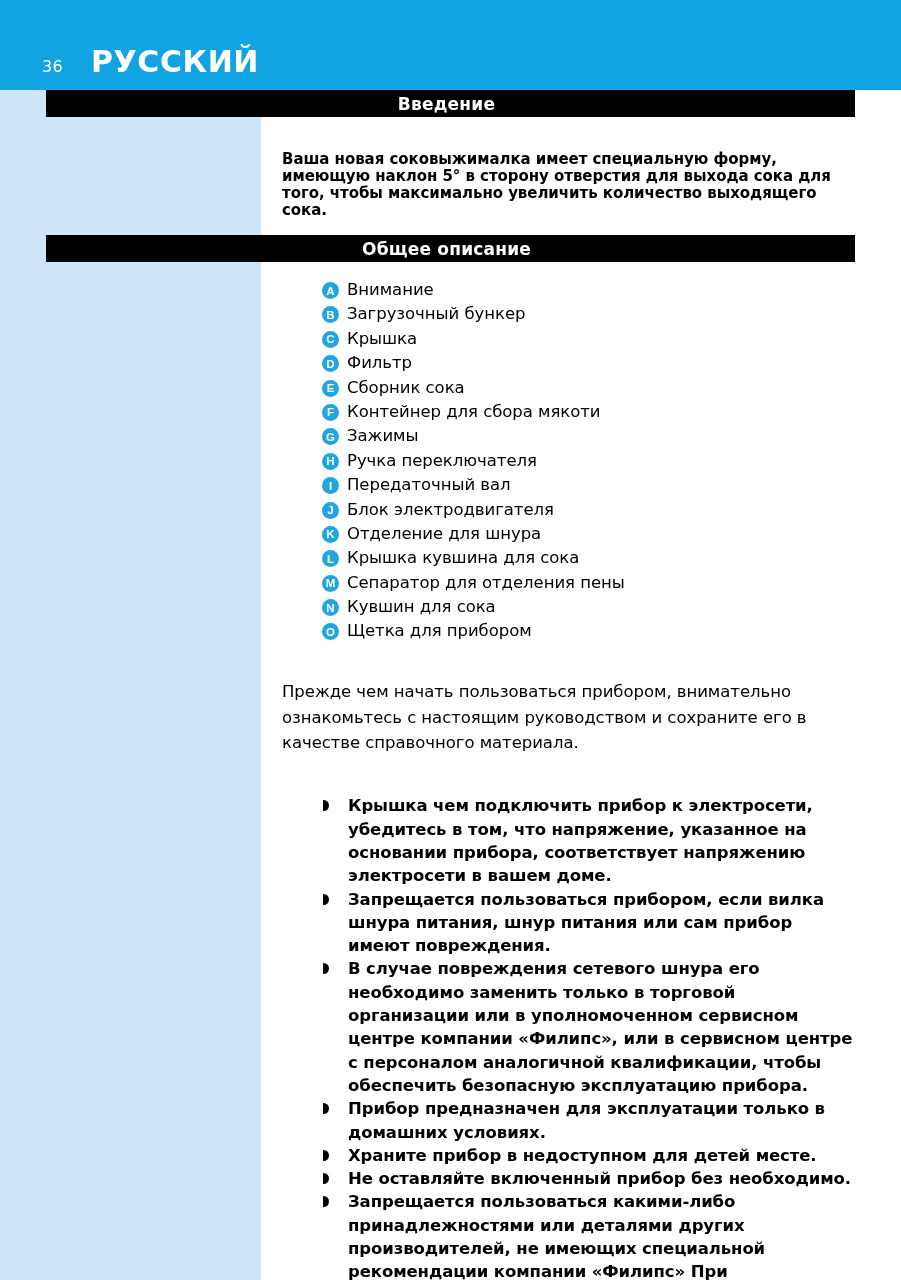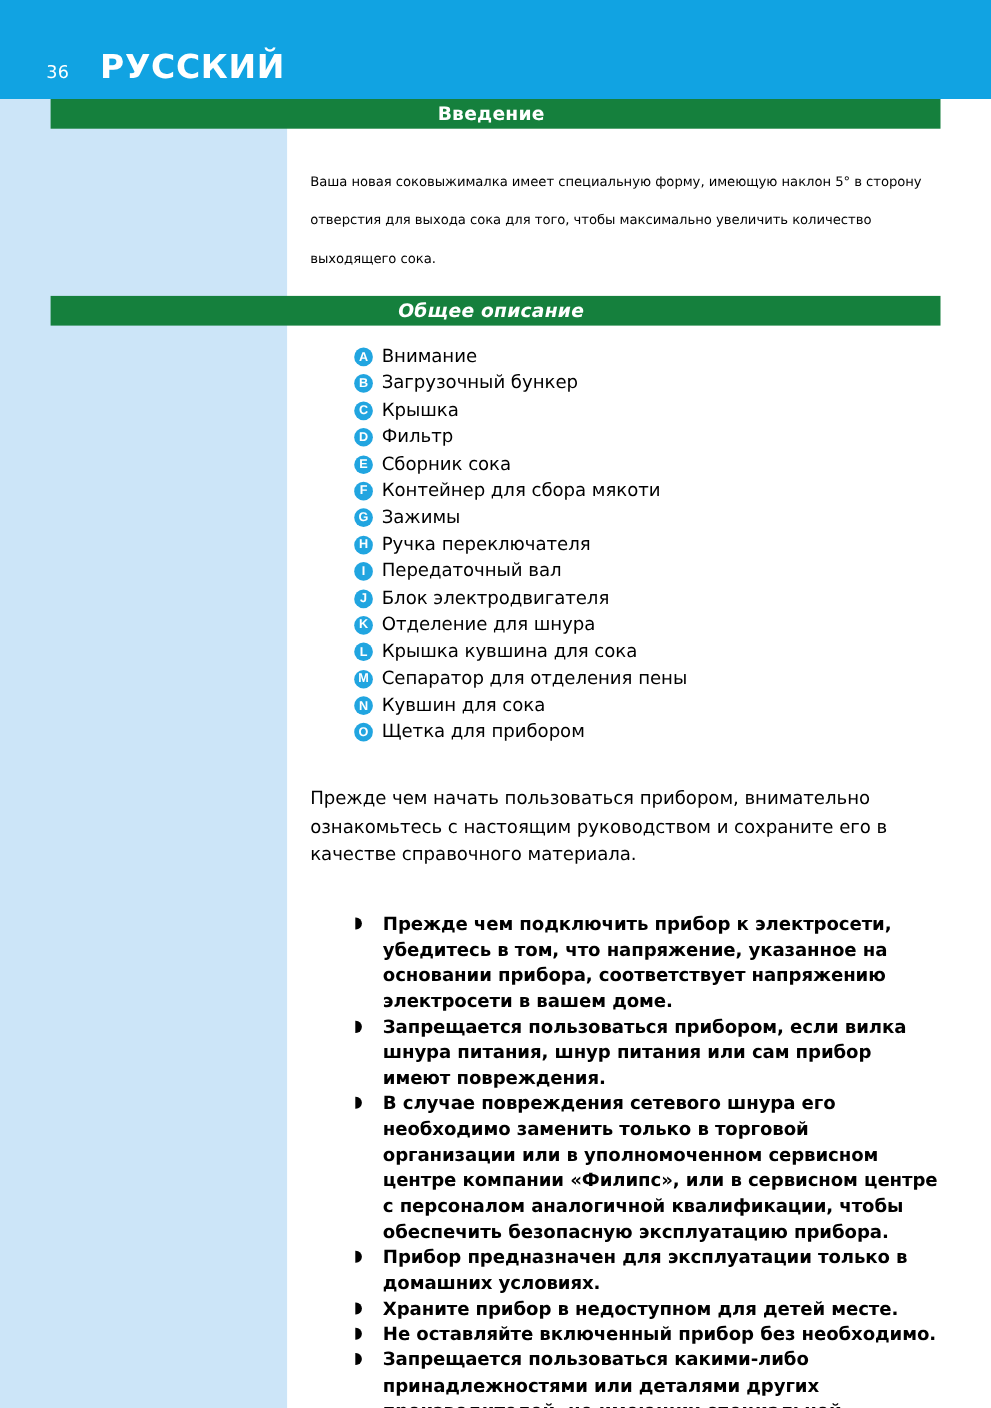--- a/index.html
+++ b/index.html
@@ -70,21 +70,21 @@
     left: 0;
     top: 90px;
     width: 901px;
   }
 
   .section-bar {
     position: relative;
     margin-left: 46px;
     width: 809px;
     height: 27px;
-    background: #15803d;
+    background: #000000;
     display: flex;
     align-items: center;
     justify-content: center;
     box-sizing: border-box;
   }
   .section-bar span {
     color: #ffffff;
     font-size: 17px;
     font-weight: bold;
     letter-spacing: 0.2px;
@@ -93,23 +93,23 @@
   }
 
   .body-block {
     margin-left: 282px;
     width: 575px;
     color: #000000;
   }
 
   .intro-para {
     padding-top: 19px;
-    font-size: 12px;
-    line-height: 35px;
-    font-weight: normal;
+    font-size: 15px;
+    line-height: 17px;
+    font-weight: bold;
     letter-spacing: -0.05px;
   }
 
   
   .parts-list {
     padding-top: 16px;
     list-style: none;
     margin: 0;
   }
   .part-item {
@@ -223,21 +223,21 @@
 
   <div class="content">
 
     <div class="section-bar">
       <span>Введение</span>
     </div>
     <div class="body-block">
       <p class="intro-para">Ваша новая соковыжималка имеет специальную форму, имеющую наклон 5° в сторону отверстия для выхода сока для того, чтобы максимально увеличить количество выходящего сока.</p>
     </div>
 
-    <div class="section-bar" style="margin-top:16px;font-style:italic;">
+    <div class="section-bar" style="margin-top:16px;">
       <span>Общее описание</span>
     </div>
     <div class="body-block">
       <ul class="parts-list">
         <li class="part-item">
           <span class="badge">A</span>
           <span class="part-label">Внимание</span>
         </li>
         <li class="part-item">
           <span class="badge">B</span>
@@ -296,21 +296,21 @@
           <span class="part-label">Щетка для прибором</span>
         </li>
       </ul>
     </div>
 
     <div class="body-block">
       <p class="warn-para">Прежде чем начать пользоваться прибором, внимательно ознакомьтесь с настоящим руководством и сохраните его в качестве справочного материала.</p>
       <ul class="warn-list">
         <li class="warn-item">
           <span class="bullet"></span>
-          <span class="warn-text">Прежде чем подключить прибор к электросети, убедитесь в том, что напряжение, указанное на основании прибора, соответствует напряжению электросети в вашем доме.</span>
+          <span class="warn-text">Крышка чем подключить прибор к электросети, убедитесь в том, что напряжение, указанное на основании прибора, соответствует напряжению электросети в вашем доме.</span>
         </li>
         <li class="warn-item">
           <span class="bullet"></span>
           <span class="warn-text">Запрещается пользоваться прибором, если вилка шнура питания, шнур питания или сам прибор имеют повреждения.</span>
         </li>
         <li class="warn-item">
           <span class="bullet"></span>
           <span class="warn-text">В случае повреждения сетевого шнура его необходимо заменить только в торговой организации или в уполномоченном сервисном центре компании «Филипс», или в сервисном центре с персоналом аналогичной квалификации, чтобы обеспечить безопасную эксплуатацию прибора.</span>
         </li>
         <li class="warn-item">

